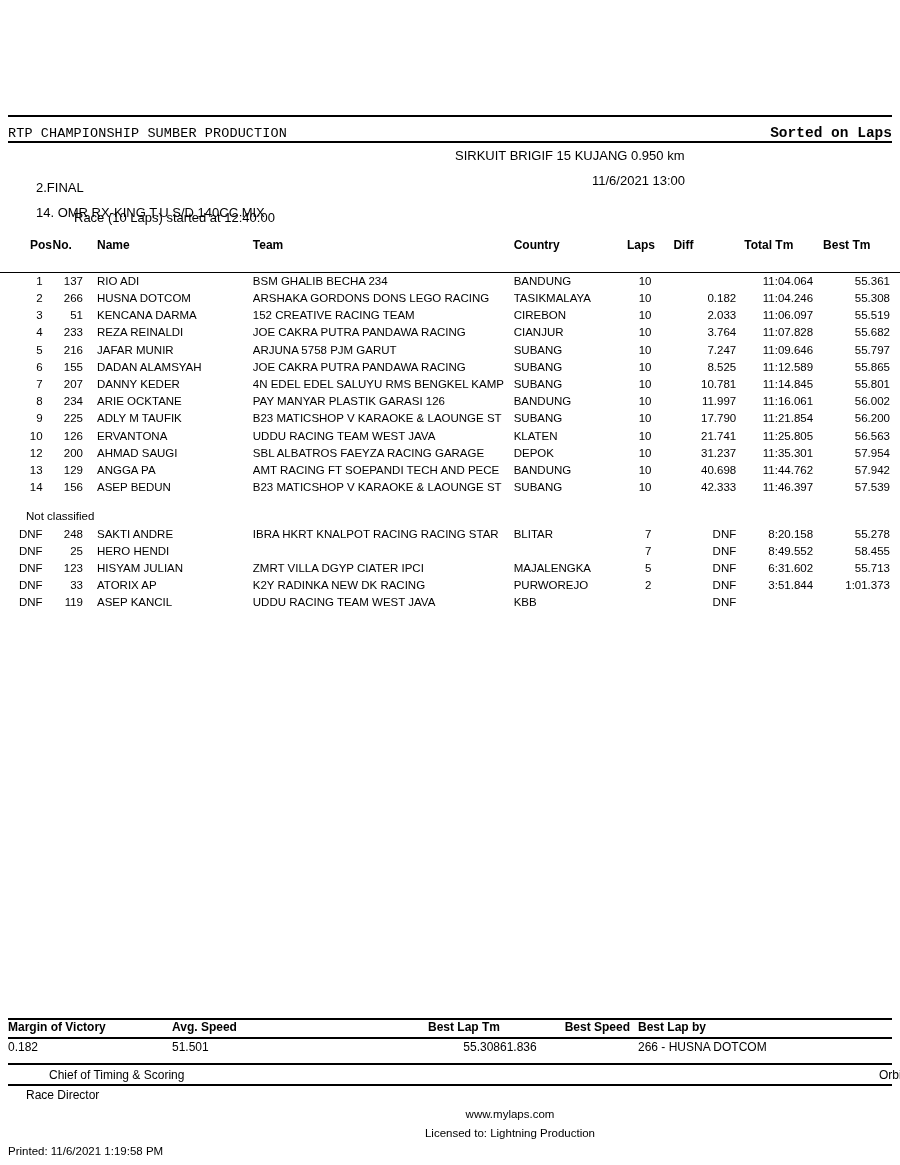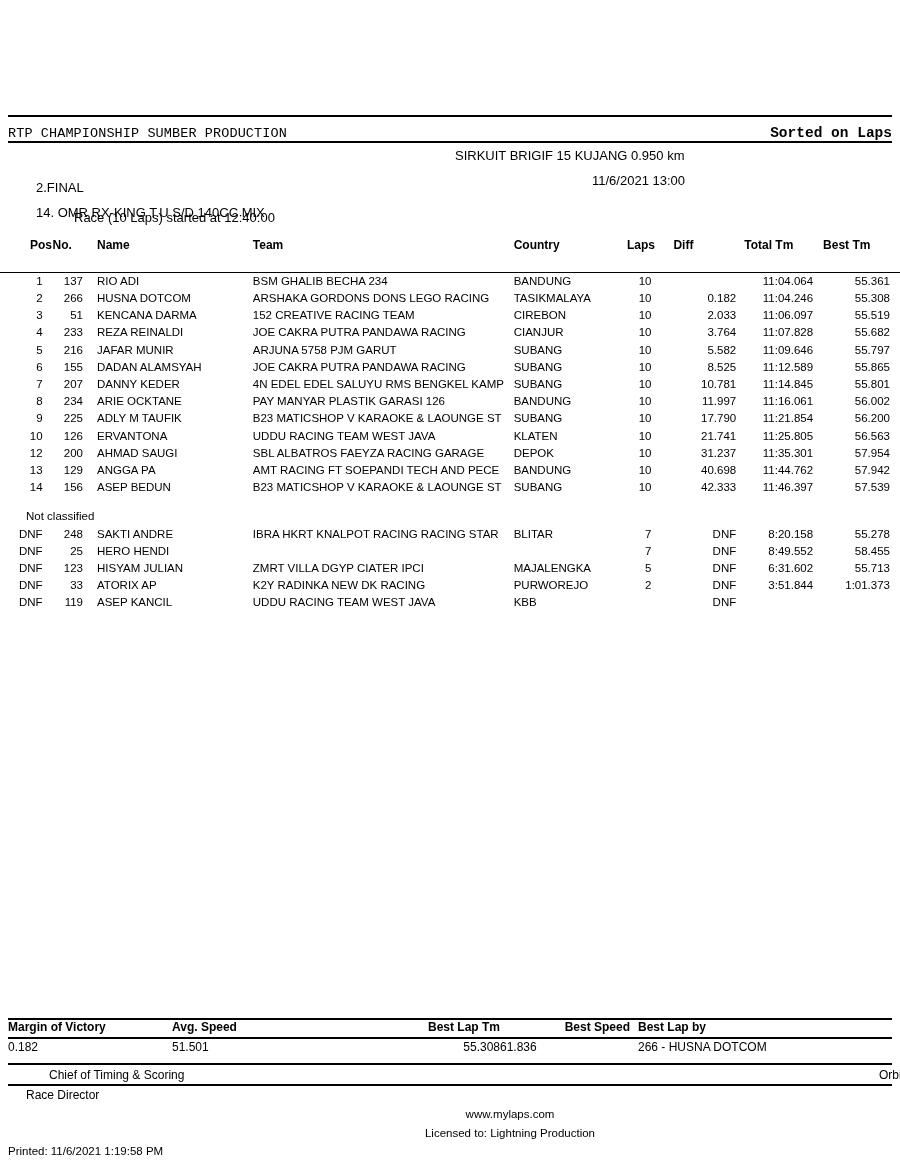--- a/index.html
+++ b/index.html
@@ -378,21 +378,21 @@
             <td class="c-total">11:07.828</td>
             <td class="c-best">55.682</td>
           </tr>
           <tr>
             <td class="c-pos">5</td>
             <td class="c-no">216</td>
             <td class="c-name">JAFAR MUNIR</td>
             <td class="c-team">ARJUNA 5758 PJM GARUT</td>
             <td class="c-ctry">SUBANG</td>
             <td class="c-laps">10</td>
-            <td class="c-diff">5.582</td>
+            <td class="c-diff">7.247</td>
             <td class="c-total">11:09.646</td>
             <td class="c-best">55.797</td>
           </tr>
           <tr>
             <td class="c-pos">6</td>
             <td class="c-no">155</td>
             <td class="c-name">DADAN ALAMSYAH</td>
             <td class="c-team">JOE CAKRA PUTRA PANDAWA RACING</td>
             <td class="c-ctry">SUBANG</td>
             <td class="c-laps">10</td>

